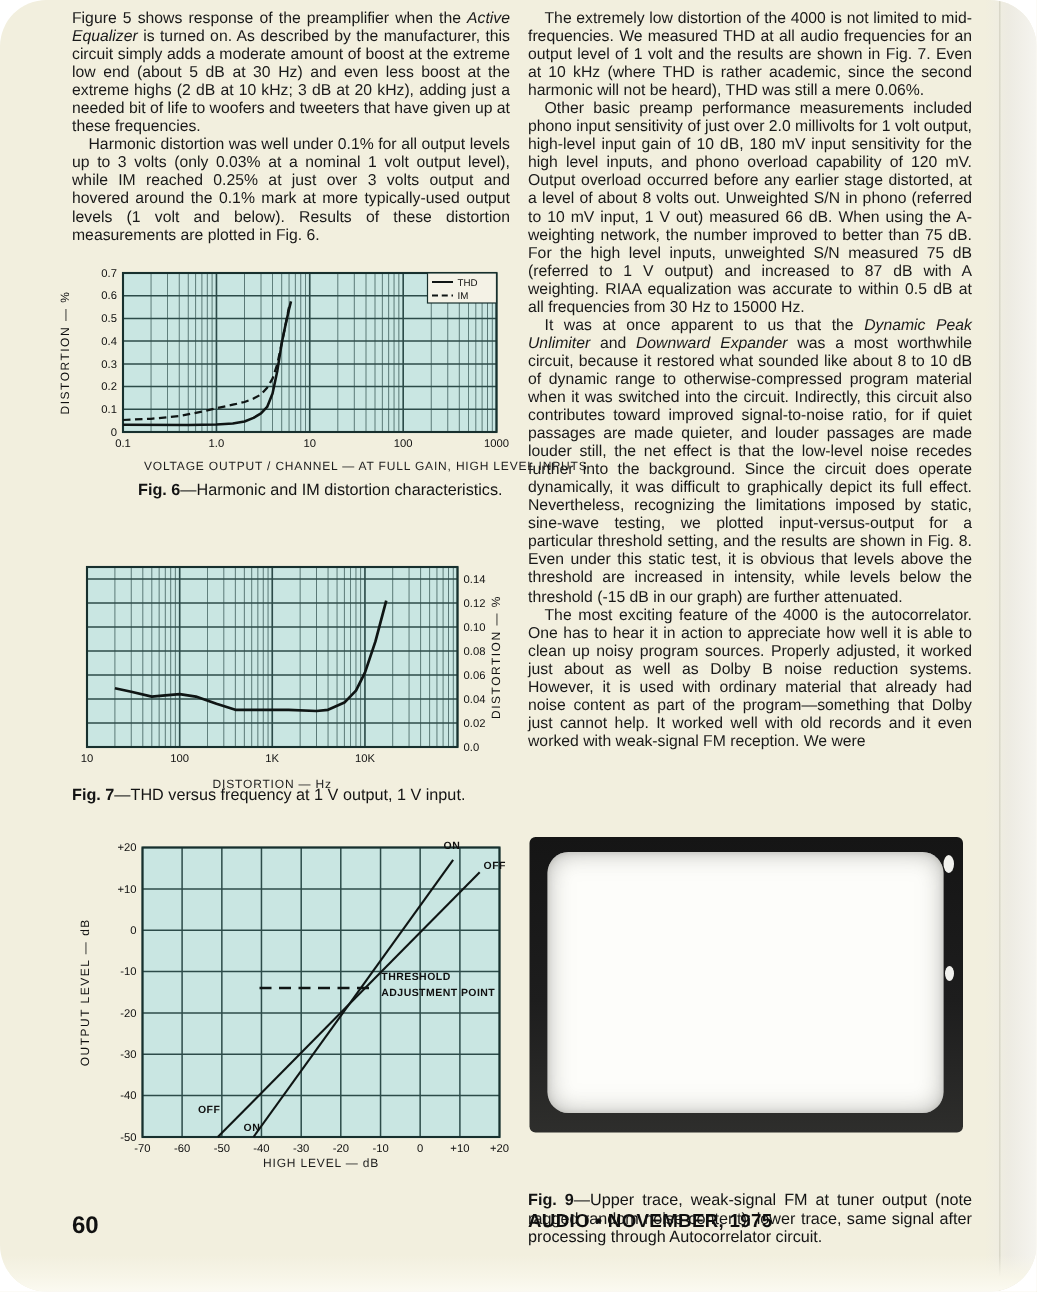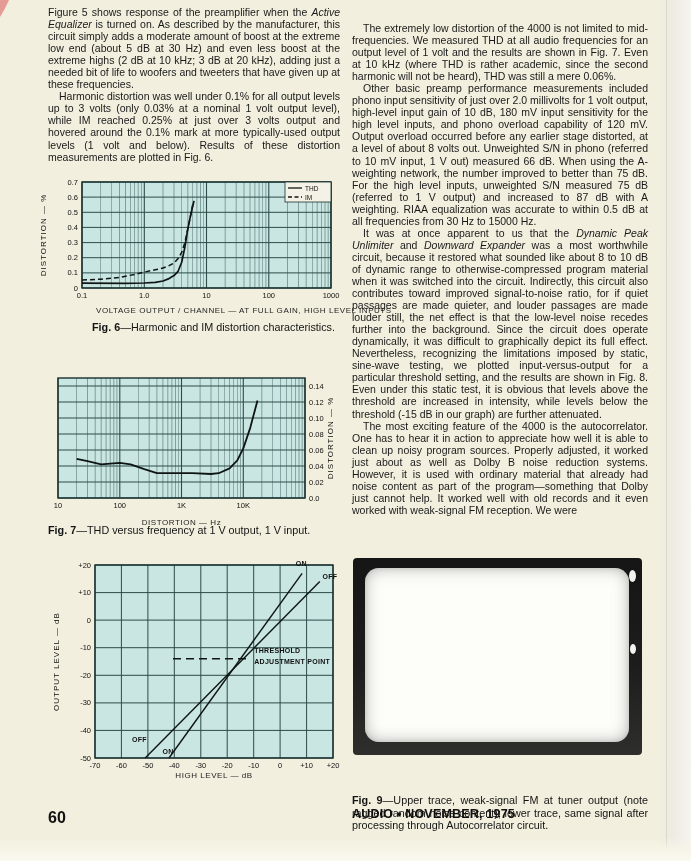--- a/index.html
+++ b/index.html
@@ -1,17 +1,17 @@
 <!DOCTYPE html>
 <html><head>
 <meta charset="utf-8">
 <style>
   html,body{margin:0;padding:0;background:#ffffff;}
   .page{position:relative;width:691px;height:861px;background:#f2efde;overflow:hidden;
-        font-family:"Liberation Sans",sans-serif;color:#161616;}
+        font-family:"Liberation Sans",sans-serif;color:#161616;border-radius:31px;}
   .col{position:absolute;text-align:justify;font-size:10.5px;line-height:12.05px;color:#191919;}
   .col p{margin:0;text-indent:11px;}
   .col p.noindent{text-indent:0;}
   .smallcaps-label{position:absolute;font-size:8px;letter-spacing:0.55px;font-weight:500;
                    color:#1d1d1d;white-space:nowrap;text-align:center;}
   .figcap{position:absolute;font-size:10.8px;line-height:12.6px;color:#141414;}
   svg.chart{position:absolute;}
   svg.chart text{font-family:"Liberation Sans",sans-serif;}
   .photo-frame{position:absolute;left:353px;top:558px;width:289px;height:197px;
                background:linear-gradient(180deg,#151515 0%,#1d1d1d 55%,#2e2e2c 100%);
@@ -230,21 +230,21 @@
       <text x="29" y="103.5" text-anchor="middle" font-size="8" fill="#101010" letter-spacing="1" transform="rotate(-90 29 103.5)">OUTPUT LEVEL — dB</text>
       <text x="271.3" y="8.1" text-anchor="middle" font-size="7" font-weight="bold" letter-spacing="0.3" fill="#101010">ON</text>
       <text x="292.4" y="21.3" text-anchor="start" font-size="7" font-weight="bold" letter-spacing="0.3" fill="#101010">OFF</text>
       <text x="102.0" y="184.3" text-anchor="start" font-size="7" font-weight="bold" letter-spacing="0.3" fill="#101010">OFF</text>
       <text x="132.4" y="196.1" text-anchor="start" font-size="7" font-weight="bold" letter-spacing="0.3" fill="#101010">ON</text>
       <text x="224.2" y="95.2" text-anchor="start" font-size="7" font-weight="bold" letter-spacing="0.3" fill="#101010">THRESHOLD</text>
       <text x="224.2" y="105.7" text-anchor="start" font-size="7" font-weight="bold" letter-spacing="0.3" fill="#101010">ADJUSTMENT POINT</text>
     </svg>
   <div class="smallcaps-label" style="left:95px;top:771px;width:238px;">HIGH LEVEL — dB</div>
 
-  <div class="col" style="left:352px;top:22px;width:296px;">
+  <div class="col" style="left:352px;top:6px;width:296px;">
     <p><span class="seg">The extremely low distortion of the 4000 is not limited to mid-frequencies. We measured THD at all audio frequencies for an output level of 1 volt and the results are shown in Fig. 7. Even at 10 kHz (where THD is rather academic, since the second harmonic will not be heard), THD was still a mere 0.06%.</span></p>
     <p><span class="seg">Other basic preamp performance measurements included phono input sensitivity of just over 2.0 millivolts for 1 volt output, high-level input gain of 10 dB, 180 mV input sensitivity for the high level inputs, and phono overload capability of 120 mV. Output overload occurred before any earlier stage distorted, at a level of about 8 volts out. Unweighted S/N in phono (referred to 10 mV input, 1 V out) measured 66 dB. When using the A-weighting network, the number improved to better than 75 dB. For the high level inputs, unweighted S/N measured 75 dB (referred to 1 V output) and increased to 87 dB with A weighting. RIAA equalization was accurate to within 0.5 dB at all frequencies from 30 Hz to 15000 Hz.</span></p>
     <p><span class="seg">It was at once apparent to us that the </span><span class="seg" style="font-style: italic;">Dynamic Peak Unlimiter</span><span class="seg"> and </span><span class="seg" style="font-style: italic;">Downward Expander</span><span class="seg"> was a most worthwhile circuit, because it restored what sounded like about 8 to 10 dB of dynamic range to otherwise-compressed program material when it was switched into the circuit. Indirectly, this circuit also contributes toward improved signal-to-noise ratio, for if quiet passages are made quieter, and louder passages are made louder still, the net effect is that the low-level noise recedes further into the background. Since the circuit does operate dynamically, it was difficult to graphically depict its full effect. Nevertheless, recognizing the limitations imposed by static, sine-wave testing, we plotted input-versus-output for a particular threshold setting, and the results are shown in Fig. 8. Even under this static test, it is obvious that levels above the threshold are increased in intensity, while levels below the threshold (-15 dB in our graph) are further attenuated.</span></p>
     <p><span class="seg">The most exciting feature of the 4000 is the autocorrelator. One has to hear it in action to appreciate how well it is able to clean up noisy program sources. Properly adjusted, it worked just about as well as Dolby B noise reduction systems. However, it is used with ordinary material that already had noise content as part of the program—something that Dolby just cannot help. It worked well with old records and it even worked with weak-signal FM reception. We were</span></p>
   </div>
 
   <div class="photo-frame">
     <div class="photo-screen"></div>
     <div class="notch" style="right:6px;top:12px;width:7px;height:12px;"></div>
     <div class="notch" style="right:6px;top:86px;width:6px;height:10px;"></div>

